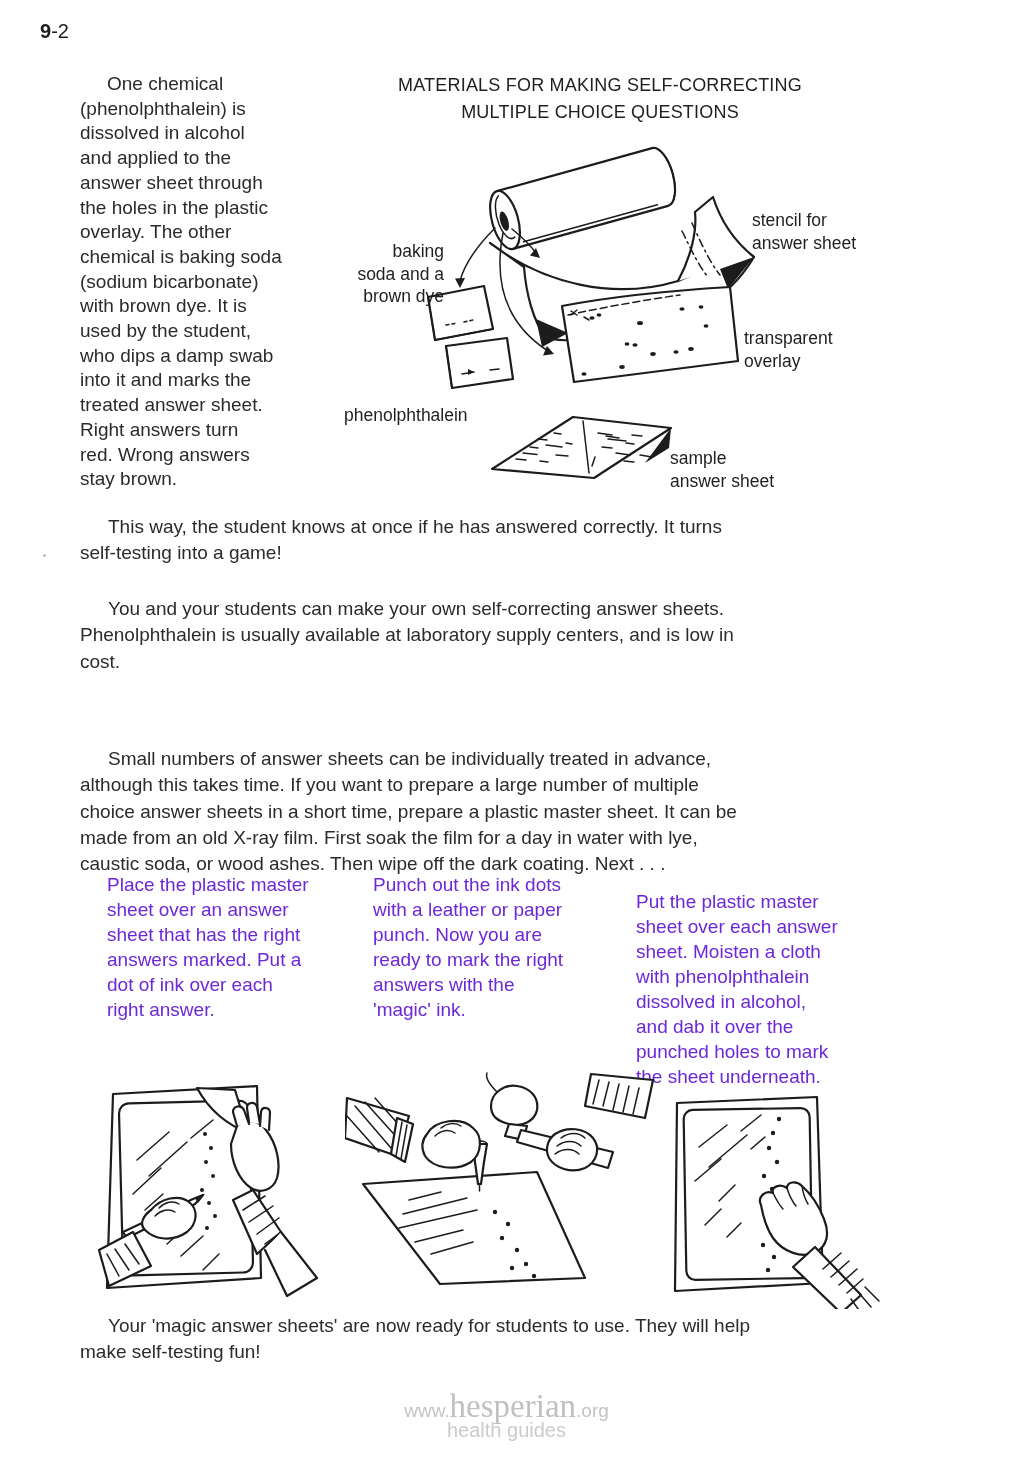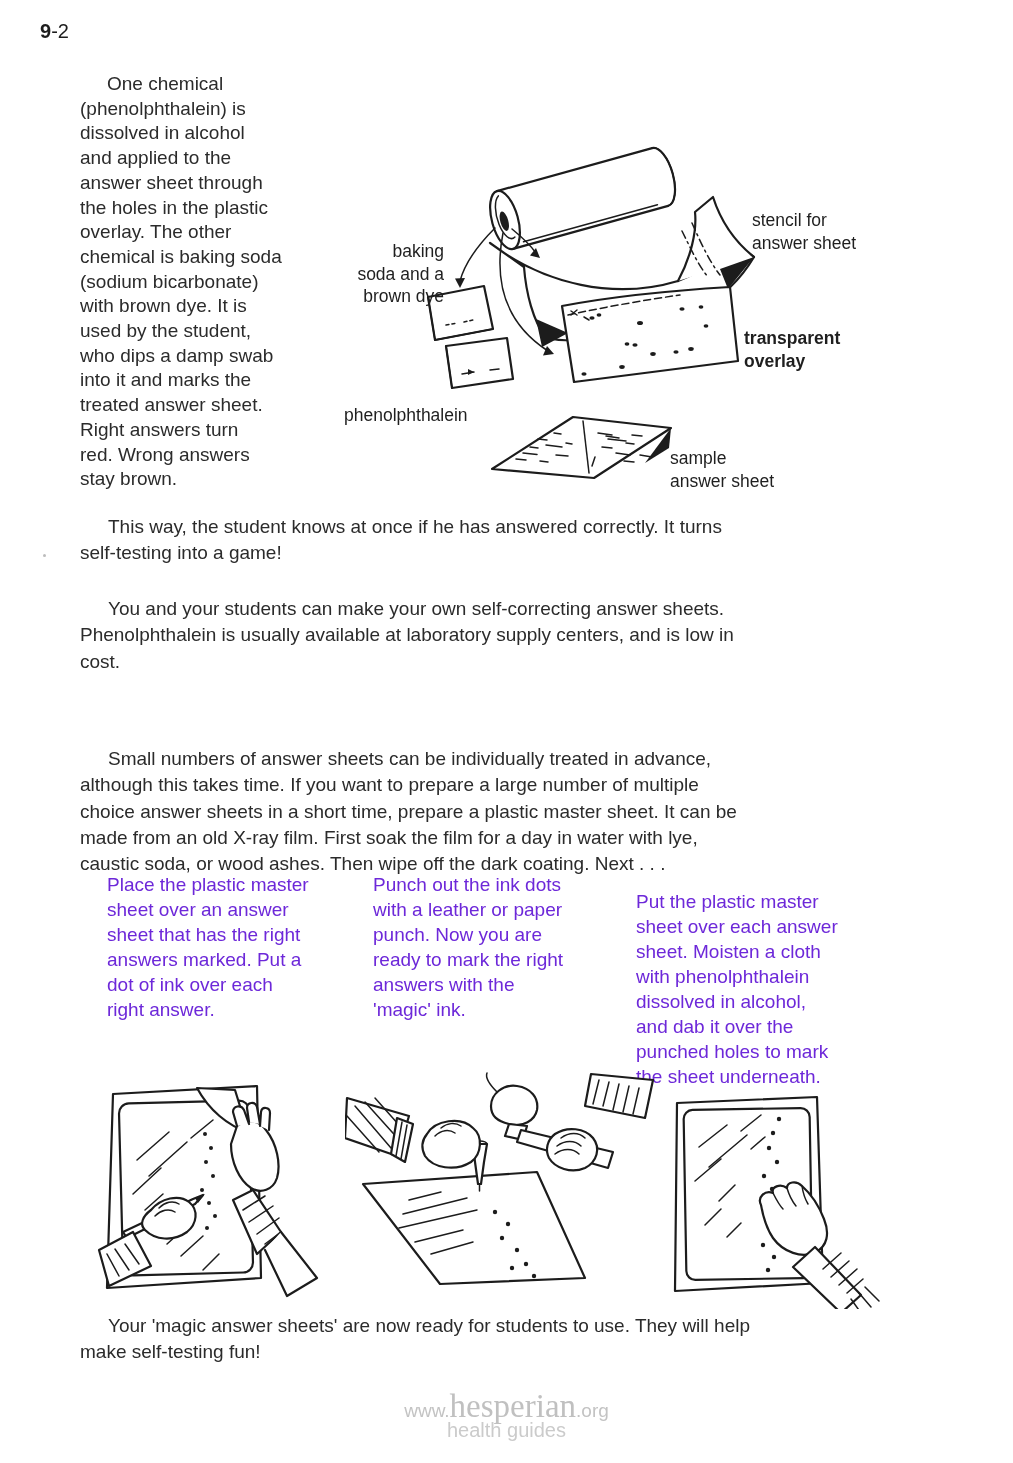--- a/index.html
+++ b/index.html
@@ -10,21 +10,21 @@
   .page-number b{font-weight:700;}
   .intro{position:absolute;left:80px;top:72px;width:262px;font-size:19px;line-height:24.7px;
          text-indent:27px;color:#2b2b2b;}
   .diagram-title{position:absolute;left:300px;top:72px;width:600px;text-align:center;
          font-size:18px;line-height:27px;letter-spacing:.2px;color:#1f1f1f;}
   .diagram{position:absolute;left:340px;top:125px;width:650px;height:360px;}
   .diagram svg{position:absolute;left:0;top:0;}
   .dlabel{position:absolute;font-size:17.5px;line-height:22.5px;color:#1f1f1f;margin-top:16px;}
   .lbl-baking{left:0;top:99px;width:104px;text-align:right;}
   .lbl-stencil{left:412px;top:68px;}
-  .lbl-overlay{left:404px;top:186px;font-weight:bold;}
+  .lbl-overlay{left:404px;top:186px;}
   .lbl-phenol{left:4px;top:263px;}
   .lbl-sample{left:330px;top:306px;}
   .para{position:absolute;left:80px;width:872px;font-size:19px;line-height:26.3px;
         text-indent:28px;color:#2b2b2b;}
   .p1{top:514px;} .p2{top:596px;} .p3{top:698px;margin-top:48px;} .closing{top:1313px;}
   .step{position:absolute;top:872px;width:252px;font-size:19px;line-height:25px;color:#6d28d9;}
   .step1{left:107px;} .step2{left:373px;} .step3{left:636px;margin-top:17px;}
   .fig{position:absolute;}
   .fig1{left:85px;top:1082px;} .fig2{left:345px;top:1072px;} .fig3{left:665px;top:1085px;}
   .speck{position:absolute;left:43px;top:554px;width:3px;height:3px;border-radius:50%;
@@ -56,20 +56,24 @@
 (sodium bicarbonate)
 with brown dye. It is
 used by the student,
 who dips a damp swab
 into it and marks the
 treated answer sheet.
 Right answers turn
 red. Wrong answers
 stay brown.</div>
 
+  <div class="diagram-title">
+    <div>MATERIALS FOR MAKING SELF-CORRECTING</div>
+    <div>MULTIPLE CHOICE QUESTIONS</div>
+  </div>
 
   <div class="diagram">
     <svg width="650" height="360" viewBox="0 0 650 360">
 
       <g class="ink">
         <path d="M150,118 C205,160 275,175 338,156 C362,147 382,132 394,118 L414,132 C402,152 386,170 362,182 C302,212 240,220 206,213 C193,196 186,168 184,142 Z"></path>
         <path d="M338,156 C351,132 357,106 355,87 L373,72 C380,94 394,116 414,132"></path>
         <path class="thin" d="M352,98 C360,116 369,136 380,150" stroke-dasharray="8 4 2 4"></path>
         <path class="thin" d="M342,106 C350,122 358,140 368,152" stroke-dasharray="8 4 2 4"></path>
         <path class="solid" d="M414,132 L388,164 L380,144 Z"></path>

